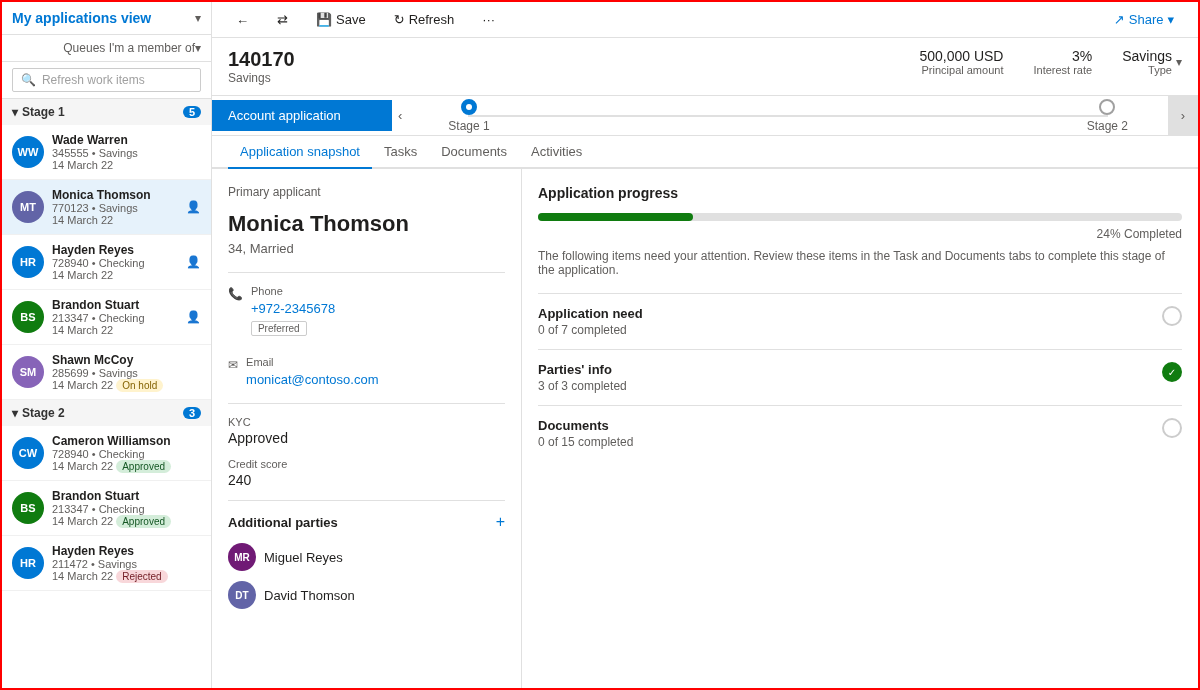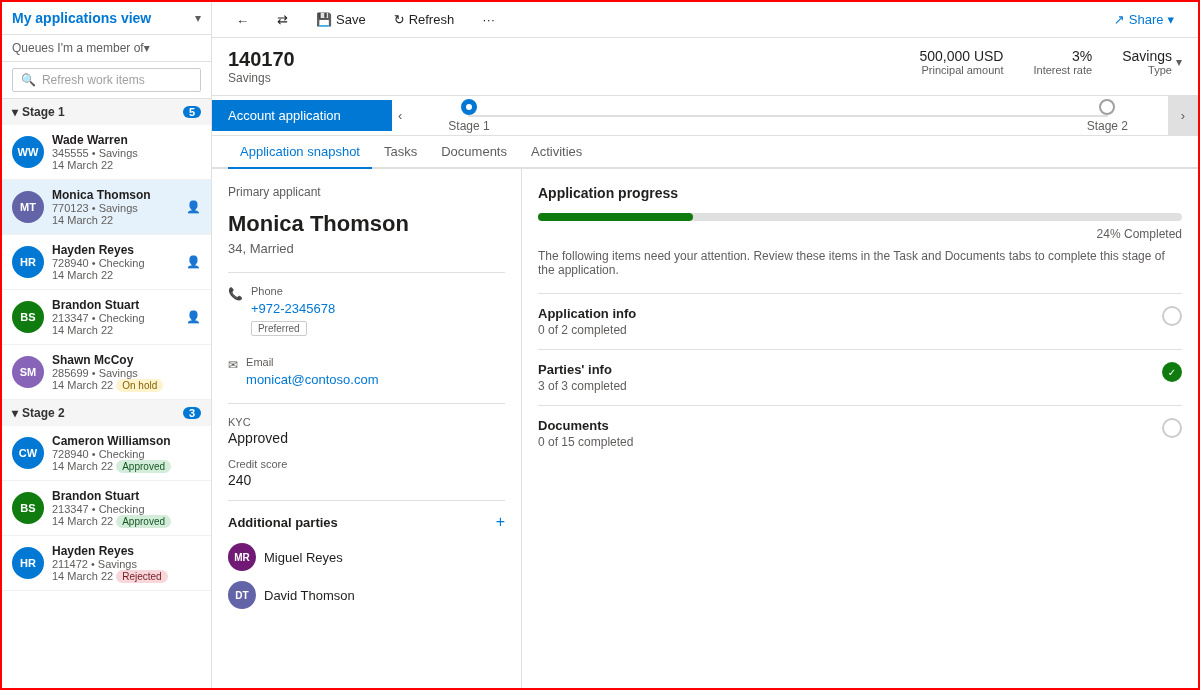--- a/index.html
+++ b/index.html
@@ -5,21 +5,21 @@
     * { box-sizing: border-box; margin: 0; padding: 0; }
     body { font-family: 'Segoe UI', Arial, sans-serif; font-size: 13px; background: #fff; color: #333; overflow: hidden; }
     
     .app-container { display: flex; width: 1200px; height: 690px; border: 2px solid red; }
     
     
     .sidebar { width: 210px; min-width: 210px; border-right: 1px solid #e0e0e0; display: flex; flex-direction: column; height: 100%; overflow-y: auto; background: #fff; }
     .sidebar-header { padding: 8px 10px; border-bottom: 1px solid #e0e0e0; display: flex; align-items: center; justify-content: space-between; cursor: pointer; }
     .sidebar-title { font-size: 14px; font-weight: 600; color: #0078d4; }
     .sidebar-chevron { color: #605e5c; font-size: 12px; }
-    .queues-header { padding: 6px 10px; display: flex; align-items: center; justify-content: flex-start; border-bottom: 1px solid #e0e0e0; font-size: 12px; color: #605e5c; }
+    .queues-header { padding: 6px 10px; display: flex; align-items: center; justify-content: flex-end; border-bottom: 1px solid #e0e0e0; font-size: 12px; color: #605e5c; }
     .search-box { padding: 6px 10px; border-bottom: 1px solid #e0e0e0; }
     .search-input { width: 100%; padding: 4px 8px; border: 1px solid #ccc; border-radius: 2px; font-size: 12px; display: flex; align-items: center; color: #a0a0a0; background: #fff; }
     .search-input-inner { display: flex; align-items: center; gap: 6px; color: #a0a0a0; }
     .stage-header { padding: 6px 10px; background: #f5f5f5; display: flex; align-items: center; justify-content: space-between; font-size: 12px; font-weight: 600; cursor: pointer; }
     .stage-count { background: #0078d4; color: #fff; border-radius: 10px; padding: 0 6px; font-size: 11px; }
     .list-item { padding: 8px 10px; border-bottom: 1px solid #f0f0f0; display: flex; align-items: center; gap: 8px; cursor: pointer; }
     .list-item.selected { background: #e6f2fb; }
     .avatar { width: 32px; height: 32px; border-radius: 50%; display: flex; align-items: center; justify-content: center; font-size: 11px; font-weight: 700; color: #fff; flex-shrink: 0; }
     .item-info { flex: 1; min-width: 0; }
     .item-name { font-size: 12px; font-weight: 600; color: #201f1e; }
@@ -356,22 +356,22 @@
         <div class="progress-bar-container">
           <div class="progress-bar-fill" style="width:24%"></div>
         </div>
         <div style="display:flex; justify-content:flex-end;">
           <div class="progress-text">24% Completed</div>
         </div>
         <div class="progress-note">The following items need your attention. Review these items in the Task and Documents tabs to complete this stage of the application.</div>
 
         <div class="progress-item">
           <div class="progress-item-info">
-            <div class="progress-item-name">Application info</div>
-            <div class="progress-item-sub">0 of 2 completed</div>
+            <div class="progress-item-name">Application need</div>
+            <div class="progress-item-sub">0 of 7 completed</div>
           </div>
           <div class="progress-item-icon incomplete"></div>
         </div>
 
         <div class="progress-item">
           <div class="progress-item-info">
             <div class="progress-item-name">Parties' info</div>
             <div class="progress-item-sub">3 of 3 completed</div>
           </div>
           <div class="progress-item-icon complete">

